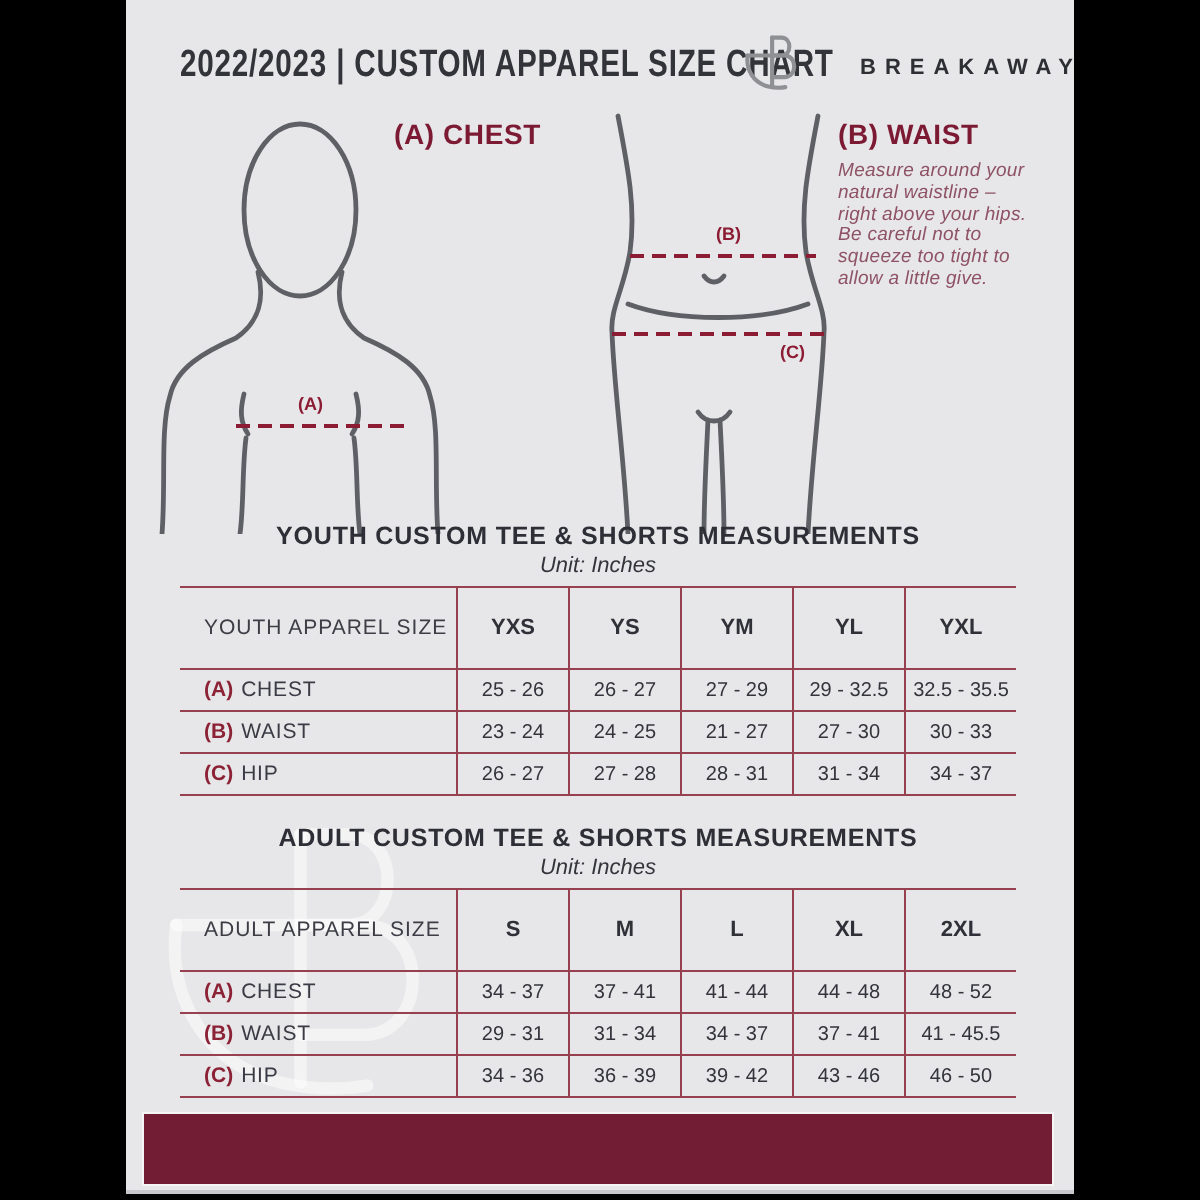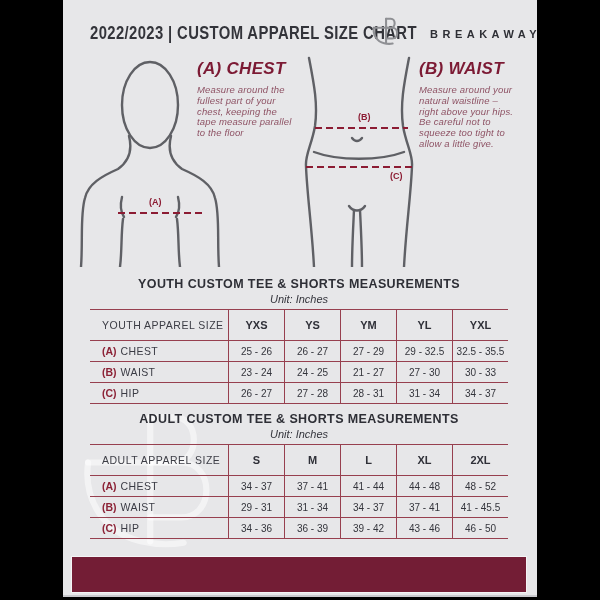--- a/index.html
+++ b/index.html
@@ -32,36 +32,36 @@
   .fig path,.fig ellipse{fill:none;stroke:var(--figure);stroke-width:2.4;stroke-linecap:round;}
   .fig-torso{left:15px;top:56px;width:167px;height:211px;}
   .fig-lower{left:227px;top:56px;width:138px;height:211px;}
 
   .dash-line{position:absolute;height:2px;
     background:repeating-linear-gradient(90deg,var(--dash) 0 7px,transparent 7px 11px);}
   .dash-label{position:absolute;font-size:9px;font-weight:700;color:var(--dash);}
 
   
   .guide{position:absolute;}
-  .guide-h{font-size:17px;font-weight:700;color:var(--maroon);letter-spacing:.3px;font-style:italic;}
+  .guide-h{font-size:14px;font-weight:700;color:var(--maroon);letter-spacing:.3px;}
   .guide-b{margin-top:6px;font-size:9.5px;font-style:italic;color:var(--maroon-soft);
     line-height:10.8px;white-space:pre-line;letter-spacing:.15px;}
   .g-chest{left:134px;top:59px;width:108px;}
   .g-waist{left:356px;top:59px;width:112px;}
   .g-hips{left:356px;top:163px;width:112px;}
 
   
   .section{position:absolute;left:27px;width:418px;text-align:center;}
-  .sec-youth{top:277px;}
+  .sec-youth{top:261px;}
   .sec-adult{top:412px;}
   .sec-title{font-size:12.5px;font-weight:700;color:#2e2f36;letter-spacing:.4px;}
   .sec-unit{margin-top:2px;font-size:11px;font-style:italic;color:#34353c;}
   .sizes{display:grid;grid-template-columns:138px repeat(5,56px);margin-top:4px;text-align:left;}
   .cell{display:flex;align-items:center;border-bottom:1px solid var(--line);background:transparent;}
-  .cell.hd{height:32px;border-top:1px solid var(--line);}
+  .cell.hd{height:42px;border-top:1px solid var(--line);}
   .cell.dt{height:21px;}
   .cell.val{justify-content:center;border-left:1px solid var(--line);
     font-size:10px;color:#34353c;}
   .cell.col-h{font-weight:700;font-size:11px;color:#2f3038;}
   .cell.lbl{padding-left:12px;}
   .size-header{font-size:10.5px;color:#3c3d45;letter-spacing:.5px;}
   .row-prefix{font-weight:700;font-size:10.5px;color:#8c2236;margin-right:4px;}
   .row-name{font-size:10.5px;color:#3a3b44;letter-spacing:.4px;}
 
   
@@ -120,25 +120,20 @@
       <path d="M64 154 C63 175 62 193 62 211"></path>
       <path d="M70 154 C71 175 72 193 72 211"></path>
     </svg>
     <span class="dash-label" style="left:295px;top:112px">(B)</span>
     <div class="dash-line" style="left:252px;top:127px;width:93px"></div>
     <div class="dash-line" style="left:243px;top:166px;width:107px"></div>
     <span class="dash-label" style="left:327px;top:171px">(C)</span>
 
     <div class="guide g-chest">
       <div class="guide-h">(A) CHEST</div>
-      <div class="guide-b">Measure around the
-fullest part of your
-chest, keeping the
-tape measure parallel
-to the floor</div>
     </div>
     <div class="guide g-waist">
       <div class="guide-h">(B) WAIST</div>
       <div class="guide-b">Measure around your
 natural waistline –
 right above your hips.
 Be careful not to
 squeeze too tight to
 allow a little give.</div>
     </div>

